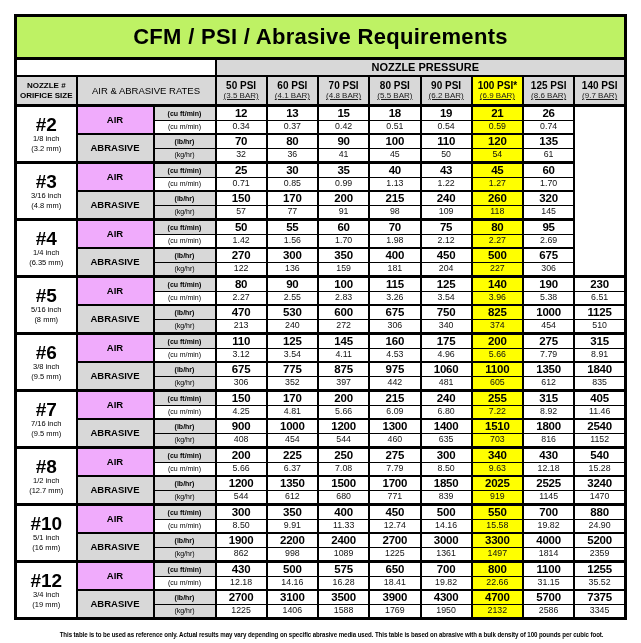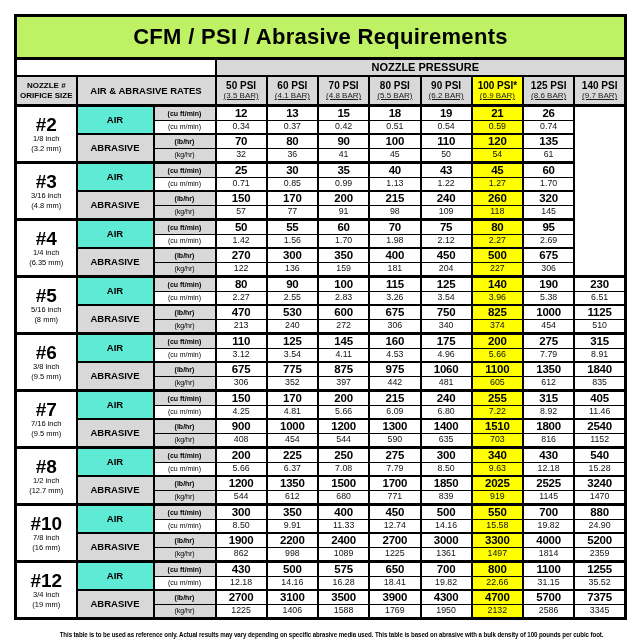--- a/index.html
+++ b/index.html
@@ -25,32 +25,32 @@
   }
   col.c-nozzle{width:61px;} col.c-rate{width:77px;} col.c-unit{width:62px;}
   
   .r-title td{height:40px;border-top:none;}
   .title-cell{font-size:22px;font-weight:bold;letter-spacing:.3px;background:#bef264;}
   .r-press td{height:15px;border-top:3px solid var(--bd);padding-left:10px;}
   .corner{background:#fff;}
   .pressure-bar{background:var(--g);font-size:11px;font-weight:bold;}
   .r-psi td{height:27px;border-top:2px solid var(--bd);background:var(--g);}
   .colhead{font-size:8px;font-weight:bold;line-height:1.2;}
-  .rates-head{font-size:9.5px;font-weight:bold;}
+  .rates-head{font-size:9.5px;font-weight:normal;}
   .psi1{font-size:10px;font-weight:bold;}
   .psi2{font-size:8px;color:#1a1a1a;margin-top:1px;text-decoration:underline;}
   td.hl{background:var(--hl) !important;}
   
   tr.block-start td{border-top:3px solid var(--bd);}
   tr.abr-start td{border-top:2px solid var(--bd);}
   td.dcell{height:12.5px;}
   .nozzle{background:#fff;}
   .nz{font-size:19px;font-weight:bold;line-height:1;}
   .sz{font-size:7.5px;line-height:1.25;}
-  .ratelab{font-size:9.5px;font-weight:bold;background:#5eead4;}
+  .ratelab{font-size:9.5px;font-weight:bold;background:#f0abfc;}
   .unit{font-size:7px;background:#fff;}
   .ub{font-weight:bold;}
   .g{background:var(--g);}
   .val{background:#fff;}
   .b{font-size:11.5px;font-weight:bold;letter-spacing:-.2px;}
   .s{font-size:8.8px;color:#111;}
   td.blank{background:#fff;}
   
   .footer{width:541px;text-align:center;margin-top:3px;}
   .footer span{
@@ -405,21 +405,21 @@
           <td class="val dcell b g">1400</td>
           <td class="val dcell b g hl">1510</td>
           <td class="val dcell b g">1800</td>
           <td class="val dcell b g">2540</td>
         </tr>
         <tr>
           <td class="unit dcell g">(kg/hr)</td>
           <td class="val dcell s g">408</td>
           <td class="val dcell s g">454</td>
           <td class="val dcell s g">544</td>
-          <td class="val dcell s g">590</td>
+          <td class="val dcell s g">460</td>
           <td class="val dcell s g">635</td>
           <td class="val dcell s g hl">703</td>
           <td class="val dcell s g">816</td>
           <td class="val dcell s g">1152</td>
         </tr>
         <tr class="block-start">
           <td class="nozzle dcell" rowspan="4">
             <div class="nz">#8</div>
             <div class="sz">1/2 inch</div>
             <div class="sz">(12.7 mm)</div>
@@ -465,21 +465,21 @@
           <td class="val dcell s g">680</td>
           <td class="val dcell s g">771</td>
           <td class="val dcell s g">839</td>
           <td class="val dcell s g hl">919</td>
           <td class="val dcell s g">1145</td>
           <td class="val dcell s g">1470</td>
         </tr>
         <tr class="block-start">
           <td class="nozzle dcell" rowspan="4">
             <div class="nz">#10</div>
-            <div class="sz">7/8 inch</div>
+            <div class="sz">5/1 inch</div>
             <div class="sz">(16 mm)</div>
           </td>
           <td class="ratelab dcell" rowspan="2">AIR</td>
           <td class="unit dcell ub g">(cu ft/min)</td>
           <td class="val dcell b">300</td>
           <td class="val dcell b">350</td>
           <td class="val dcell b">400</td>
           <td class="val dcell b">450</td>
           <td class="val dcell b">500</td>
           <td class="val dcell b hl">550</td>

